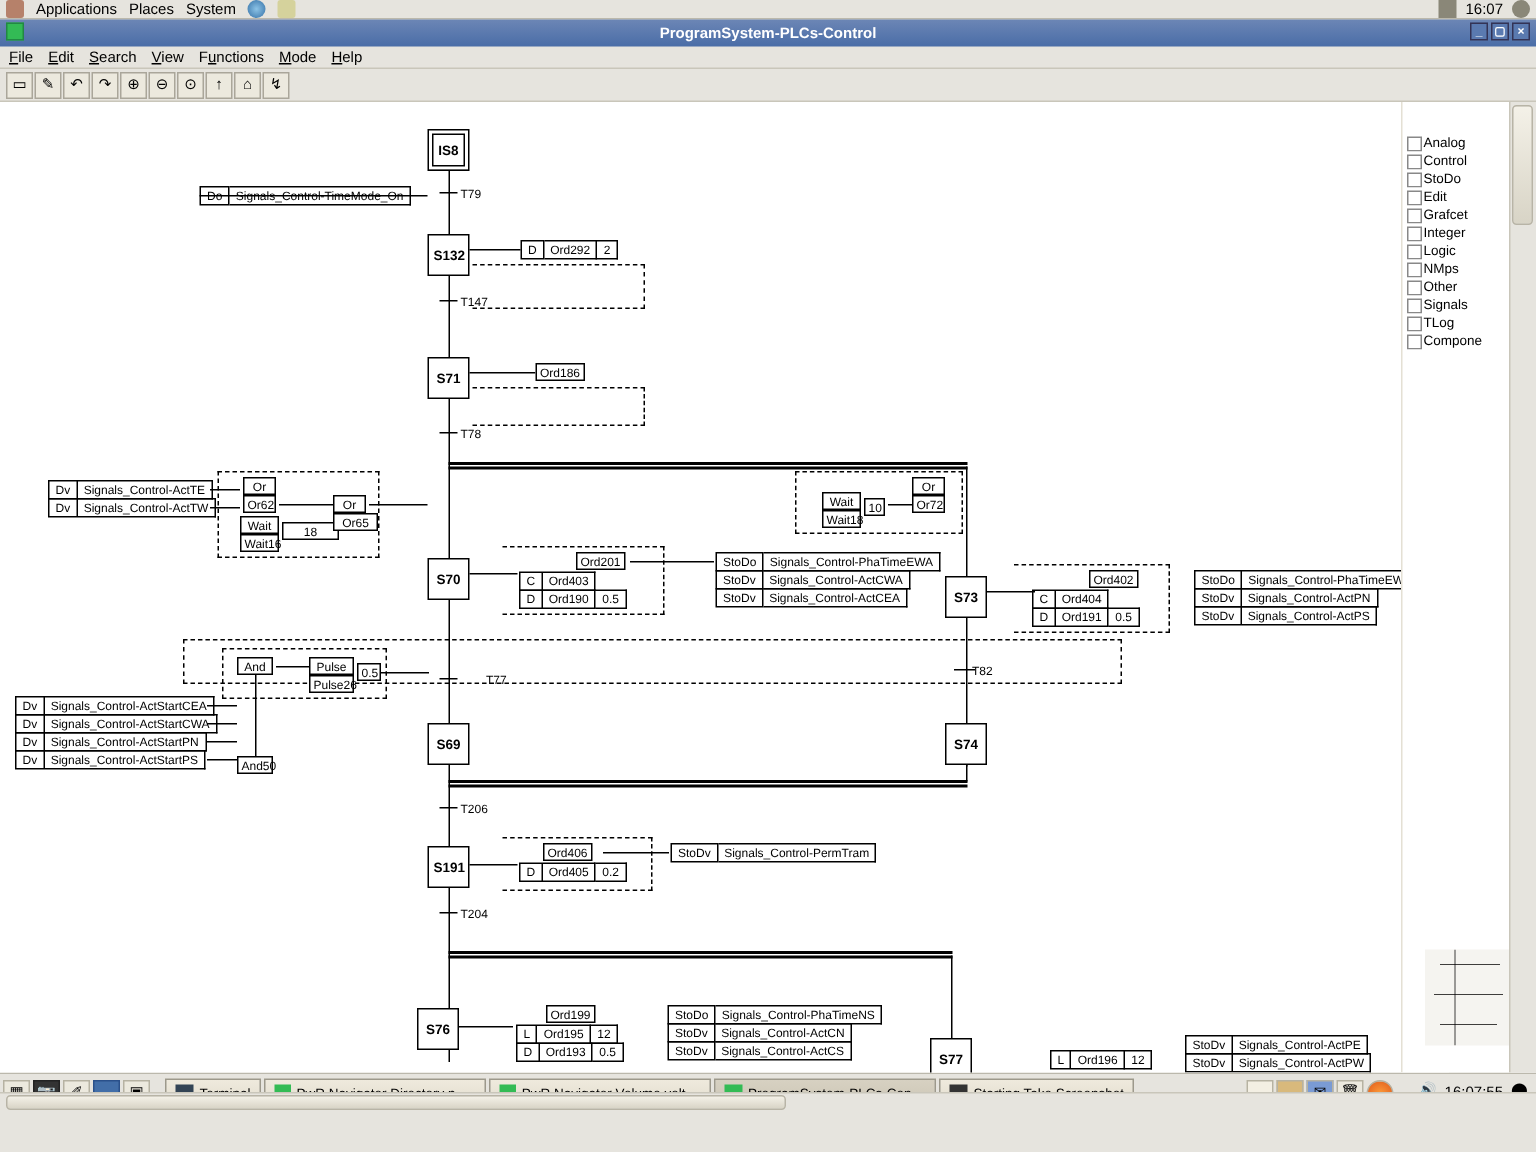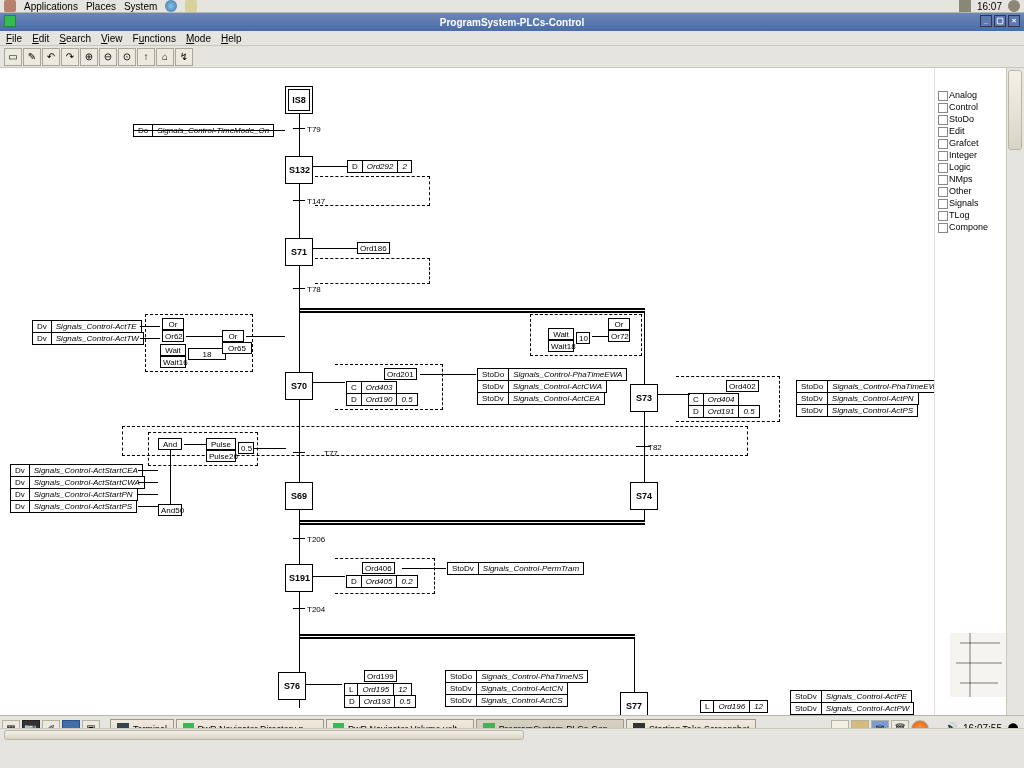--- a/index.html
+++ b/index.html
@@ -40,21 +40,21 @@
 .scroll-thumb { position: absolute; right: 2px; top: 2px; width: 14px; height: 80px; background: linear-gradient(#f4f1e8,#d8d4c6); border: 1px solid #b8b4a6; border-radius: 3px; }
 .navigator-thumb { position: absolute; right: 18px; bottom: 18px; width: 56px; height: 64px; background: #f5f4f0; }
 
 
 .blk { position: absolute; border: 1px solid #000; background: #fff; font-size: 9px; padding: 1px 3px; white-space: nowrap; }
 .step { border-width: 1.6px; width: 28px; height: 28px; text-align: center; line-height: 24px; font-weight: bold; }
 .lbl { font-size: 8px; line-height: 10px; }
 .tiny { font-size: 8px; padding: 0 2px; line-height: 11px; height: 12px; }
 .pair { display: flex; }
 .pair > span { border: 1px solid #000; padding: 0 4px; font-size: 8px; line-height: 11px; }
-.pair > span + span { border-left: none; font-style: italic; }
+.pair > span + span { border-left: none; }
 .dash { position: absolute; border: 1px dashed #000; background: transparent; }
 
 
 .hconn { position: absolute; height: 1px; background: #000; }
 .vconn { position: absolute; width: 1px; background: #000; }
 
 
 .taskbar { height: 26px; background: #e6e4de; border-top: 1px solid #bbb8ac; display: flex; align-items: center; justify-content: space-between; padding: 0 2px; }
 .tb-left { display: flex; gap: 2px; align-items: center; }
 .tb-right { display: flex; gap: 2px; align-items: center; }

